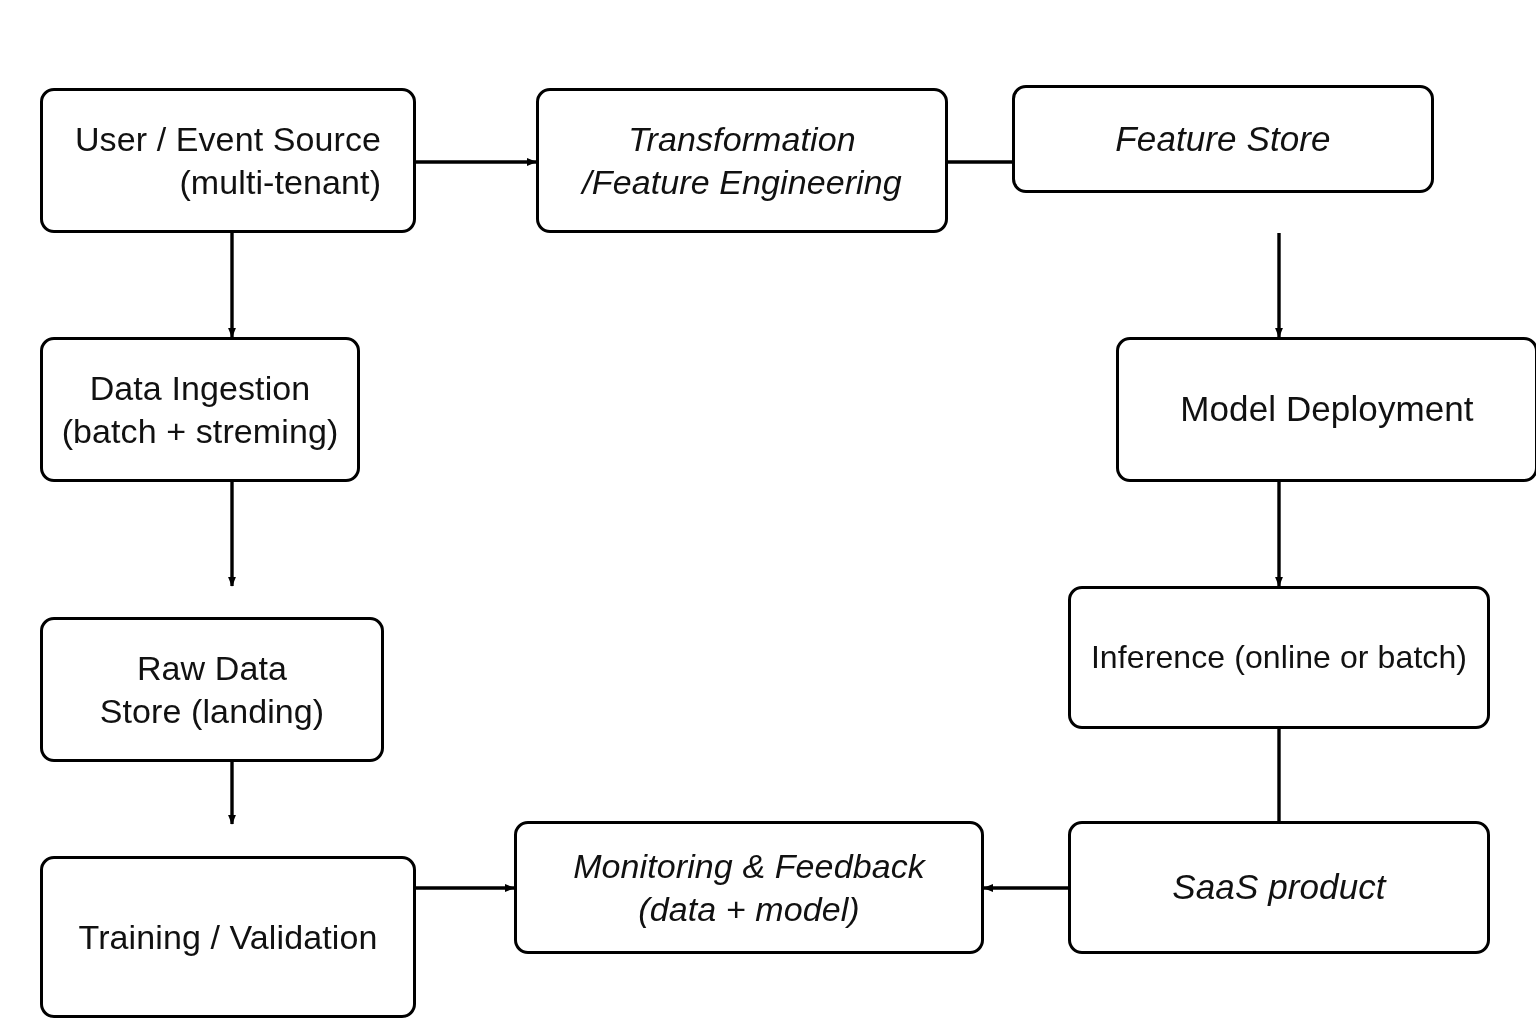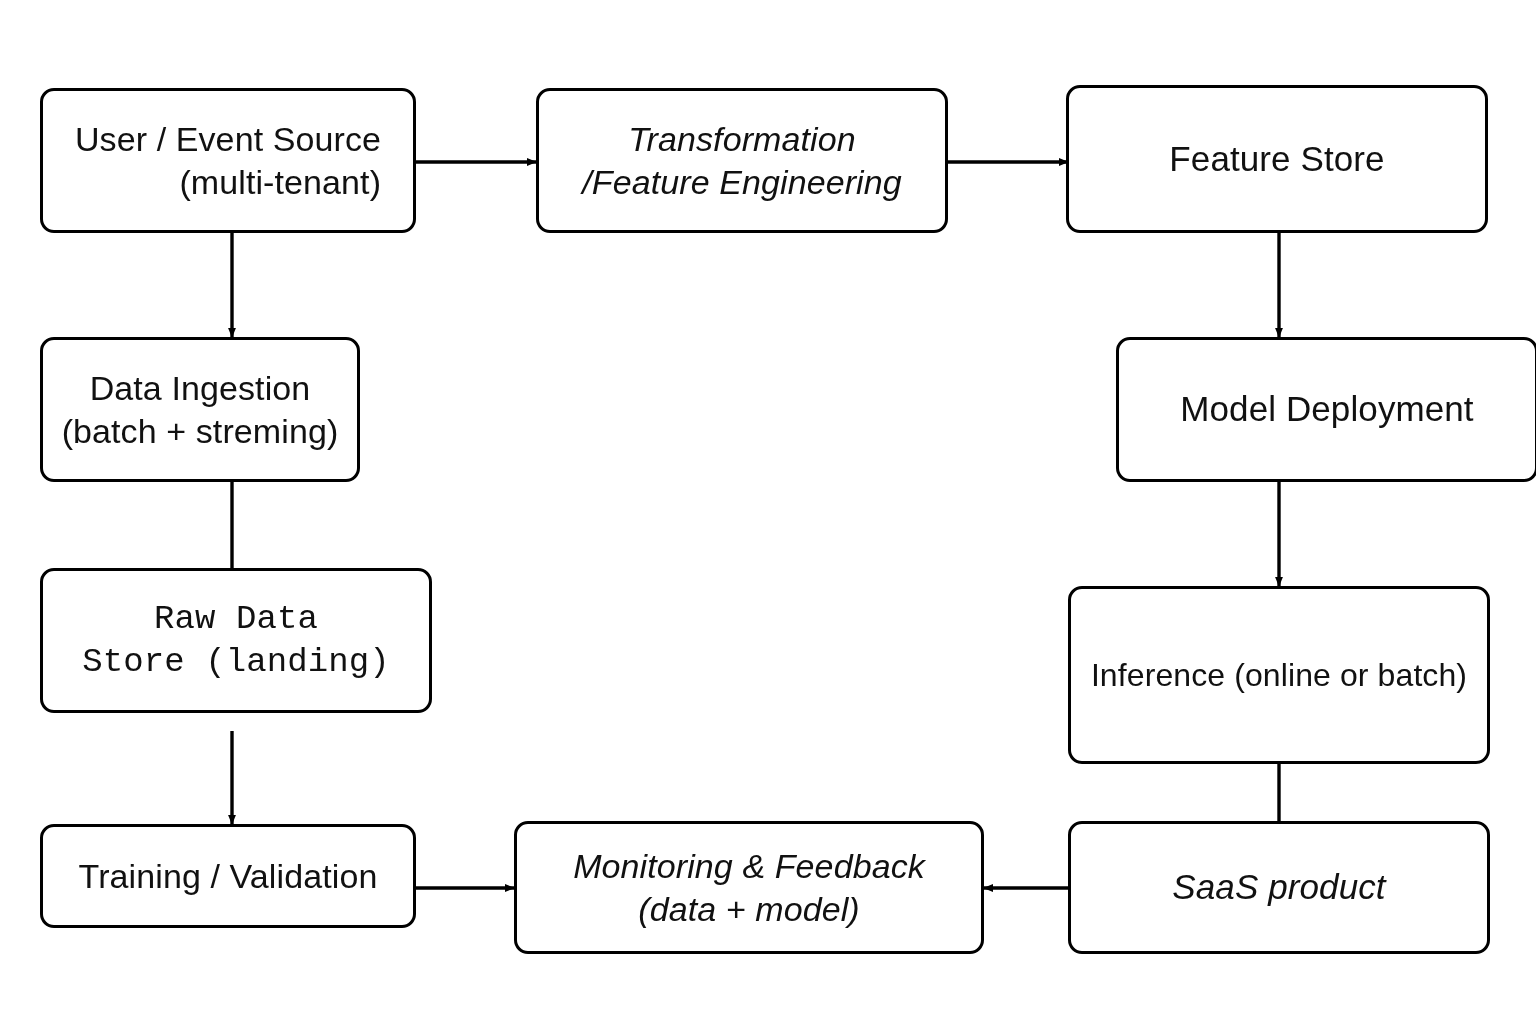--- a/index.html
+++ b/index.html
@@ -76,38 +76,38 @@
   </svg>
   <div id="node-layer">
       <div class="node fs-md" style="left: 40px; top: 88px; width: 376px; height: 145px; text-align: right;">
         <span class="label">User / Event Source
 (multi-tenant)</span>
       </div>
       <div class="node fs-md" style="left: 536px; top: 88px; width: 412px; height: 145px; font-style: italic;">
         <span class="label">Transformation
 /Feature Engineering</span>
       </div>
-      <div class="node fs-lg" style="left: 1066px; top: 85px; width: 422px; height: 148px;">
+      <div class="node fs-lg" style="left: 1012px; top: 85px; width: 422px; height: 108px; font-style: italic;">
         <span class="label">Feature Store</span>
       </div>
       <div class="node fs-md" style="left: 40px; top: 337px; width: 320px; height: 145px;">
         <span class="label">Data Ingestion
 (batch + streming)</span>
       </div>
       <div class="node fs-lg" style="left: 1068px; top: 337px; width: 422px; height: 145px; margin-left: 48px;">
         <span class="label">Model Deployment</span>
       </div>
-      <div class="node fs-md" style="left: 40px; top: 568px; width: 392px; height: 145px; font-family: Liberation Mono, monospace;">
+      <div class="node fs-md" style="left: 40px; top: 617px; width: 344px; height: 145px;">
         <span class="label">Raw Data
 Store (landing)</span>
       </div>
-      <div class="node fs-sm" style="left: 1068px; top: 586px; width: 422px; height: 178px;">
+      <div class="node fs-sm" style="left: 1068px; top: 586px; width: 422px; height: 143px;">
         <span class="label">Inference (online or batch)</span>
       </div>
-      <div class="node fs-md" style="left: 40px; top: 824px; width: 376px; height: 104px; text-align: right;">
+      <div class="node fs-md" style="left: 40px; top: 856px; width: 376px; height: 162px; text-align: right;">
         <span class="label">Training / Validation</span>
       </div>
       <div class="node fs-md" style="left: 514px; top: 821px; width: 470px; height: 133px; font-style: italic;">
         <span class="label">Monitoring &amp; Feedback
 (data + model)</span>
       </div>
       <div class="node fs-lg" style="left: 1068px; top: 821px; width: 422px; height: 133px; font-style: italic;">
         <span class="label">SaaS product</span>
       </div>
     </div>

